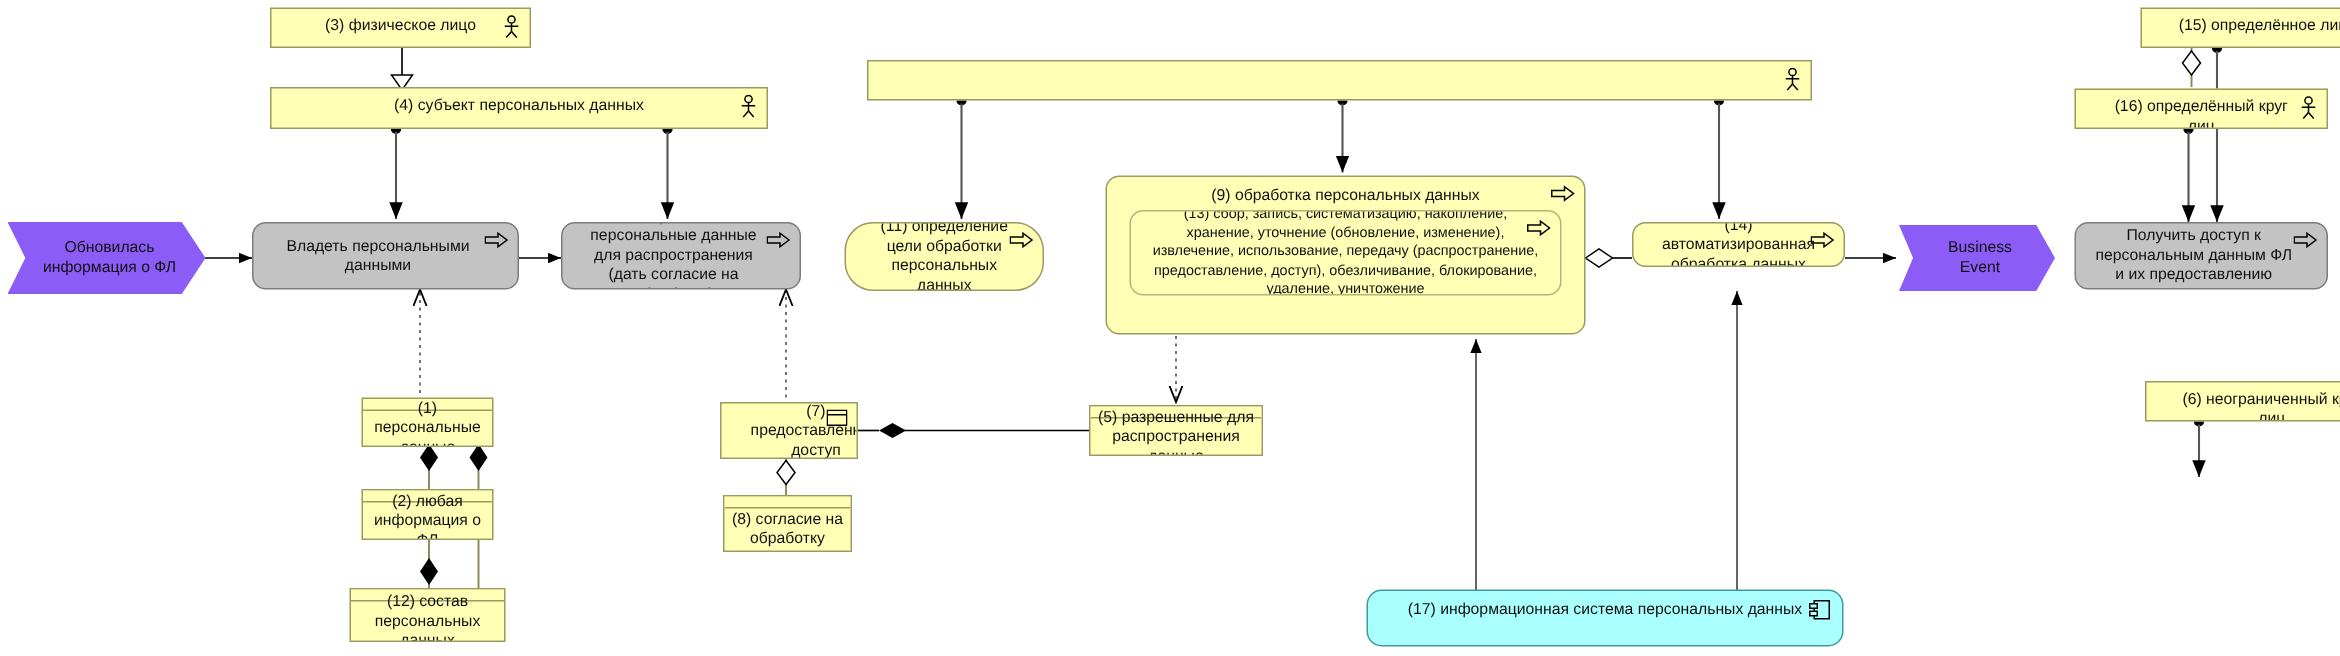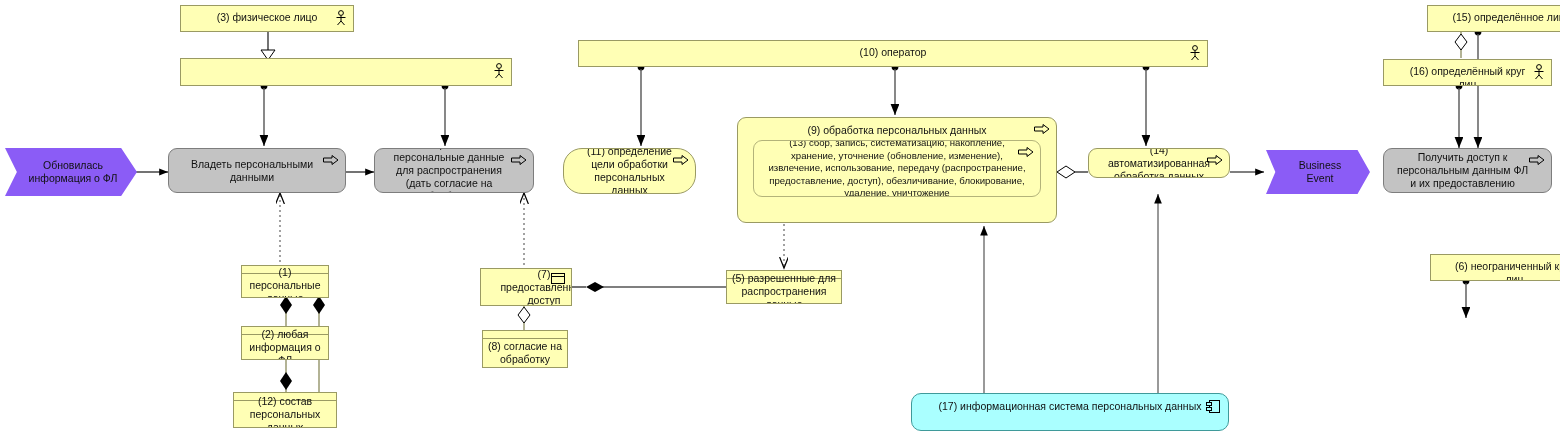--- a/index.html
+++ b/index.html
@@ -226,20 +226,21 @@
     <svg class="icon" viewBox="0 0 14 16">
       <circle cx="7" cy="3" r="2.4" fill="none" stroke="#000" stroke-width="1"></circle>
       <line x1="7" y1="5.6" x2="7" y2="11" stroke="#000" stroke-width="1"></line>
       <line x1="2.5" y1="7.5" x2="11.5" y2="7.5" stroke="#000" stroke-width="1"></line>
       <line x1="7" y1="11" x2="3.5" y2="15" stroke="#000" stroke-width="1"></line>
       <line x1="7" y1="11" x2="10.5" y2="15" stroke="#000" stroke-width="1"></line>
     </svg>
   </div>
 
   <div class="node actor" style="left:180px; top:58px; width:332px; height:28px;">
+    <span class="label">(4) субъект персональных данных</span>
     <svg class="icon" viewBox="0 0 14 16">
       <circle cx="7" cy="3" r="2.4" fill="none" stroke="#000" stroke-width="1"></circle>
       <line x1="7" y1="5.6" x2="7" y2="11" stroke="#000" stroke-width="1"></line>
       <line x1="2.5" y1="7.5" x2="11.5" y2="7.5" stroke="#000" stroke-width="1"></line>
       <line x1="7" y1="11" x2="3.5" y2="15" stroke="#000" stroke-width="1"></line>
       <line x1="7" y1="11" x2="10.5" y2="15" stroke="#000" stroke-width="1"></line>
     </svg>
   </div>
 
   <div class="event-wrap" style="left:5px; top:148px; width:132px; height:48px;">
@@ -284,21 +285,20 @@
       <line x1="0.5" y1="3.5" x2="13.5" y2="3.5" stroke="#000" stroke-width="1"></line>
     </svg>
   </div>
 
   <div class="node object" style="left:482px; top:330px; width:86px; height:38px;">
     <div class="band"></div>
     <span class="label">(8) согласие на обработку</span>
   </div>
 
   <div class="node actor" style="left:578px; top:40px; width:630px; height:27px;">
-    <span class="label">(10) оператор</span>
     <svg class="icon" viewBox="0 0 14 16">
       <circle cx="7" cy="3" r="2.4" fill="none" stroke="#000" stroke-width="1"></circle>
       <line x1="7" y1="5.6" x2="7" y2="11" stroke="#000" stroke-width="1"></line>
       <line x1="2.5" y1="7.5" x2="11.5" y2="7.5" stroke="#000" stroke-width="1"></line>
       <line x1="7" y1="11" x2="3.5" y2="15" stroke="#000" stroke-width="1"></line>
       <line x1="7" y1="11" x2="10.5" y2="15" stroke="#000" stroke-width="1"></line>
     </svg>
   </div>
 
   <div class="node process" style="left:563px; top:148px; width:133px; height:46px;border-radius:19px;">

